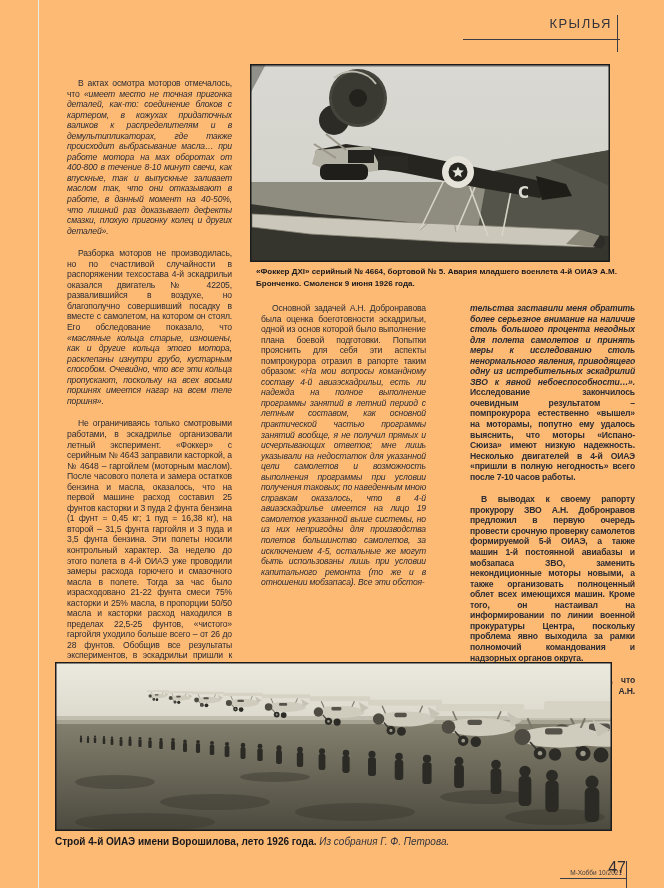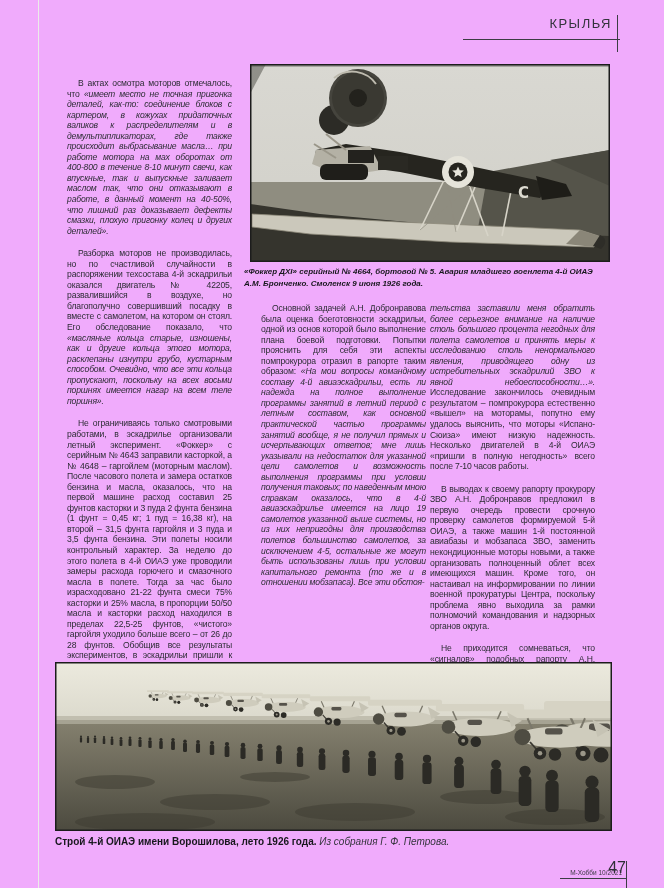--- a/index.html
+++ b/index.html
@@ -1,43 +1,43 @@
 <!DOCTYPE html>
 <html><head>
 <meta charset="utf-8">
 <style>
   html,body{margin:0;padding:0;background:#ffffff;}
-  .page{position:relative;width:664px;height:888px;background:#f0abfc;overflow:hidden;
+  .page{position:relative;width:664px;height:888px;background:#fdba74;overflow:hidden;
         font-family:"Liberation Sans",sans-serif;}
   .scan-line-left{position:absolute;left:38px;top:0;width:1px;height:888px;background:#ebebe8;}
 
   
   .header-title{position:absolute;top:16px;right:52px;font-size:13px;letter-spacing:1.5px;
         color:#33333c;}
   .header-rule{position:absolute;left:463px;top:39px;width:157px;height:1px;background:#3c3c44;}
   .header-tick{position:absolute;left:617px;top:15px;width:1px;height:37px;background:#3c3c44;}
 
   
   .col{position:absolute;width:189px;font-size:8.6px;line-height:10.55px;color:#2c2c34;
        text-align:justify;letter-spacing:-0.15px;}
   .col p{margin:12px;padding:0;}
   .col p.ind{text-indent:11px;}
   .it{font-style:italic;}
   .col1{left:55px;top:66px;height:560px;}
   .col2{left:249px;top:291px;height:372px;}
-  .col3{left:418px;top:291px;height:372px;}
+  .col3{left:458px;top:291px;height:372px;font-weight:bold;}
 
   
   .photo-top{position:absolute;left:250px;top:64px;width:360px;height:198px;}
   .photo-bottom{position:absolute;left:55px;top:662px;width:557px;height:169px;}
   .photo-top svg,.photo-bottom svg{display:block;}
 
   
-  .caption-top{position:absolute;left:244px;top:266px;width:362px;font-size:8px;font-weight:bold;
-       line-height:11.5px;color:#17171c;font-style:italic;}
+  .caption-top{position:absolute;left:256px;top:266px;width:362px;font-size:8px;font-weight:bold;
+       line-height:11.5px;color:#17171c;}
   .caption-bottom{position:absolute;left:55px;top:836px;width:557px;font-size:10px;color:#17171c;}
   .caption-bottom .cap-bold{font-weight:bold;}
   .caption-bottom .cap-credit{font-style:italic;font-weight:normal;color:#34343c;}
 
   
   .footer-issue{position:absolute;left:540px;top:869px;width:82px;text-align:right;
        font-size:6.5px;color:#3a3a42;}
   .footer-page{position:absolute;left:596px;top:859px;width:30px;text-align:right;
        font-size:16px;color:#2e2e36;}
   .footer-rule{position:absolute;left:560px;top:878px;width:66px;height:1px;background:#3c3c44;}

